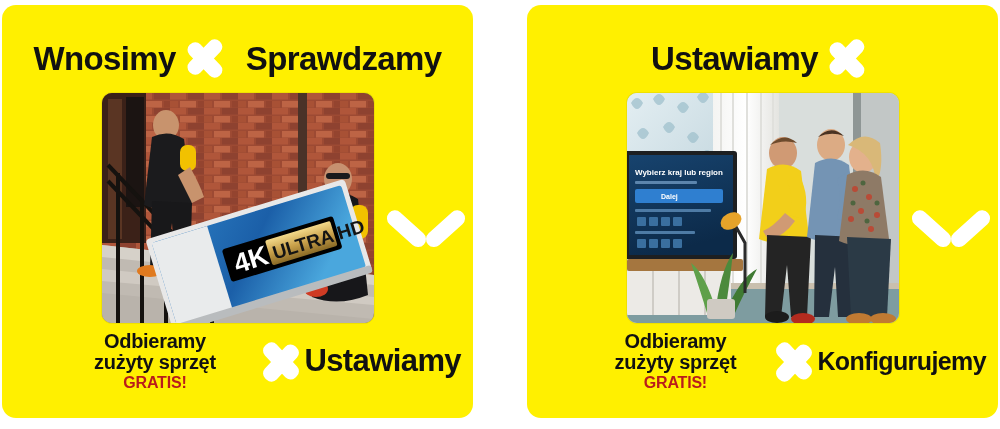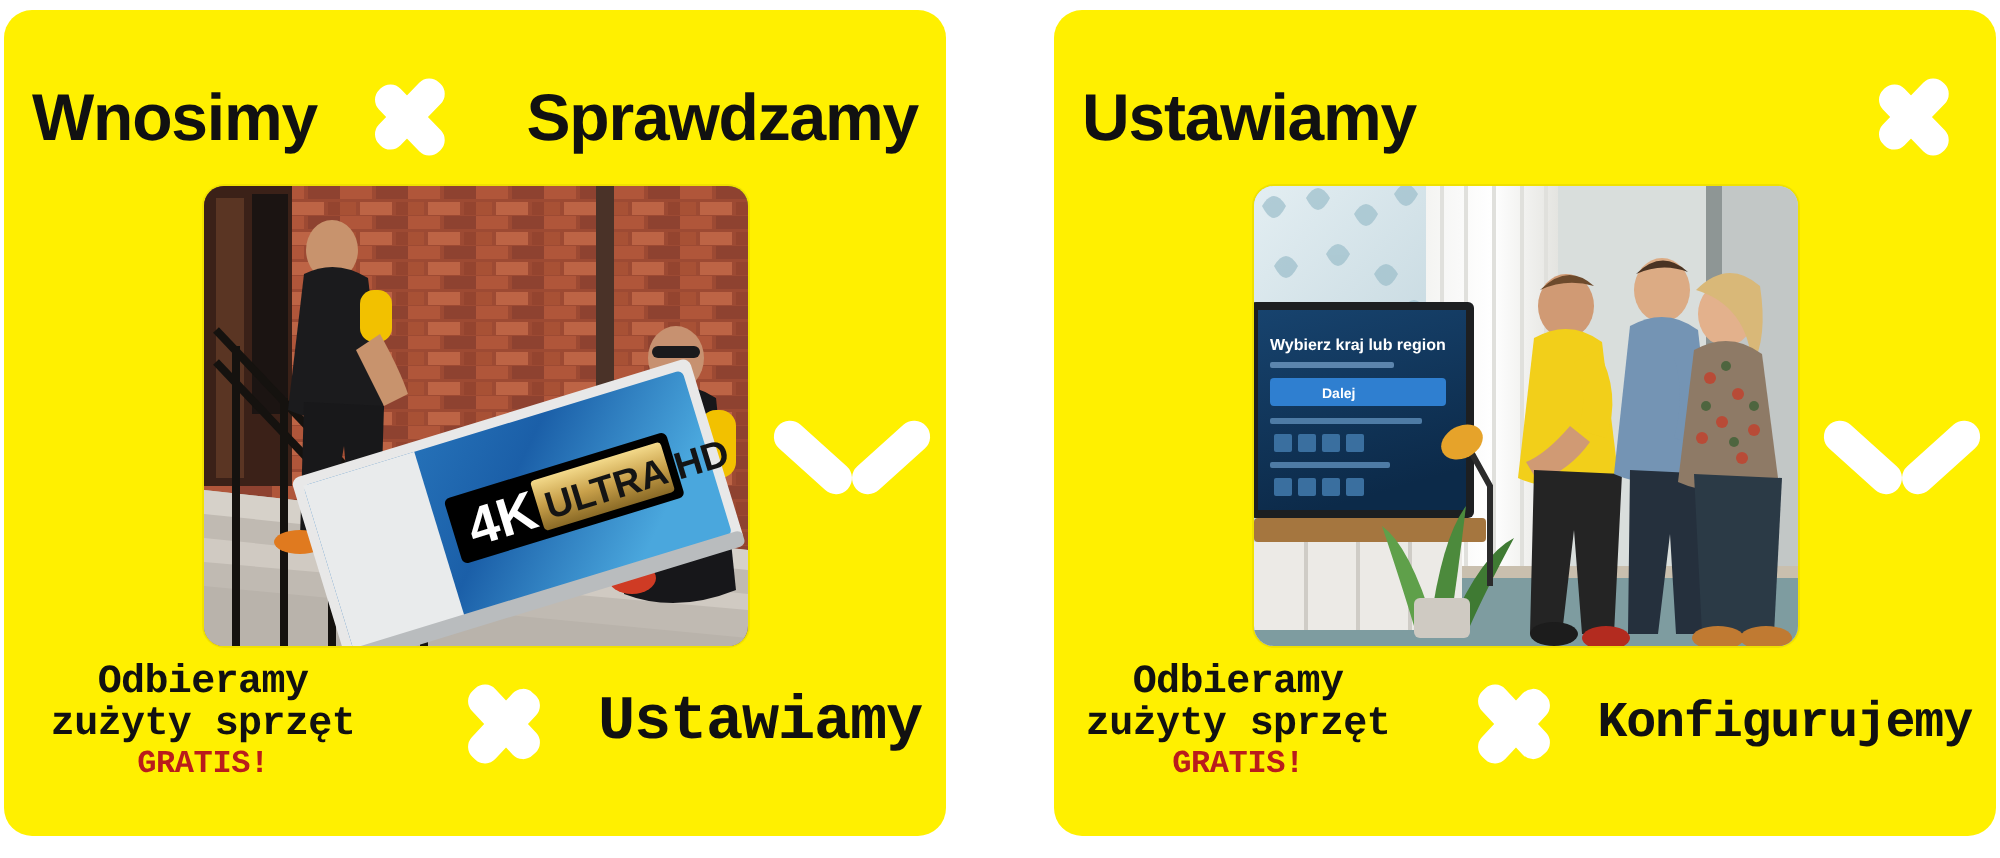--- a/index.html
+++ b/index.html
@@ -28,21 +28,21 @@
   #panel-right { left: 527px; }
 
   
   .header-row {
     position: absolute;
     top: 22px;
     left: 0; right: 0;
     height: 62px;
     display: flex;
     align-items: center;
-    justify-content: space-between;
+    justify-content: center;
     gap: 14px;
     padding: 0 14px;
   }
   .step-title {
     font-size: 33px;
     font-weight: 700;
     color: #111111;
     letter-spacing: -0.6px;
     line-height: 1;
     white-space: nowrap;
@@ -112,24 +112,23 @@
   .photo svg { display: block; width: 100%; height: 100%; }
 
   
   .footer-row {
     position: absolute;
     bottom: 18px;
     left: 0; right: 0;
     height: 78px;
     display: flex;
     align-items: center;
-    justify-content: space-between;
+    justify-content: flex-end;
     gap: 8px;
     padding: 0 12px;
-    font-family: Liberation Mono, monospace;
   }
   .recycle-block {
     text-align: center;
     line-height: 1.08;
     width: 175px;
   }
   .recycle-line {
     font-size: 20px;
     font-weight: 700;
     color: #111111;

